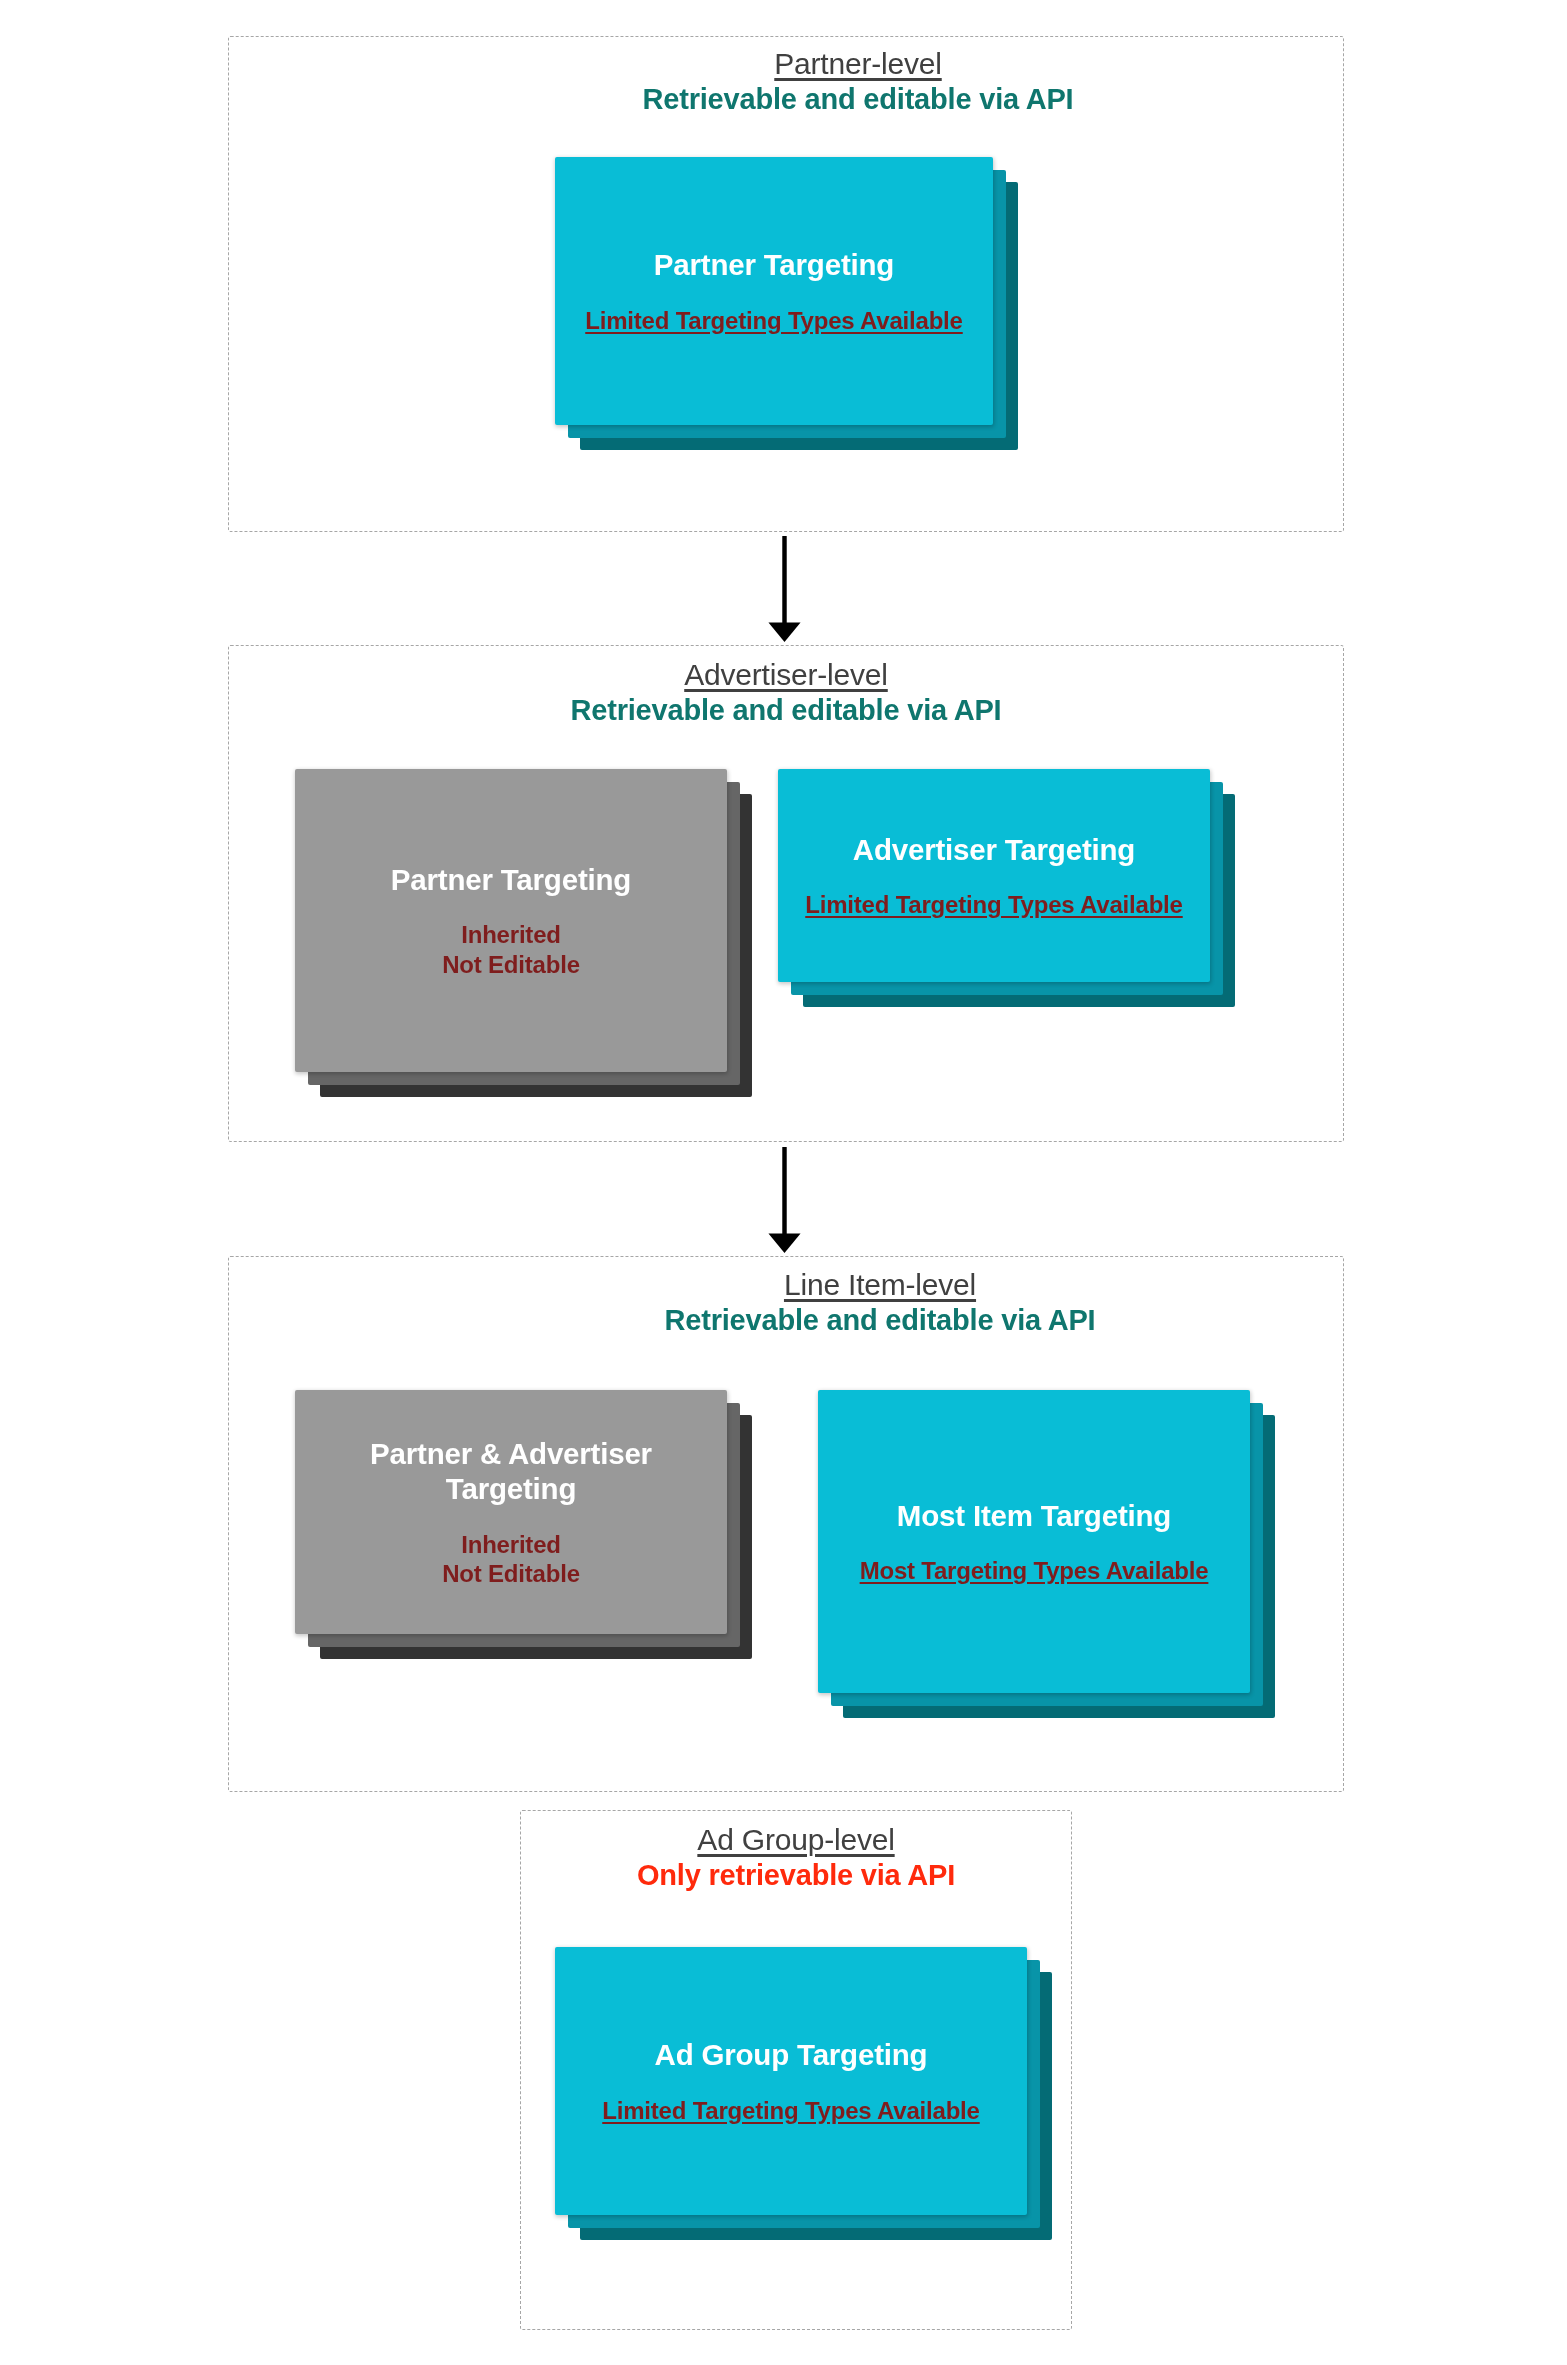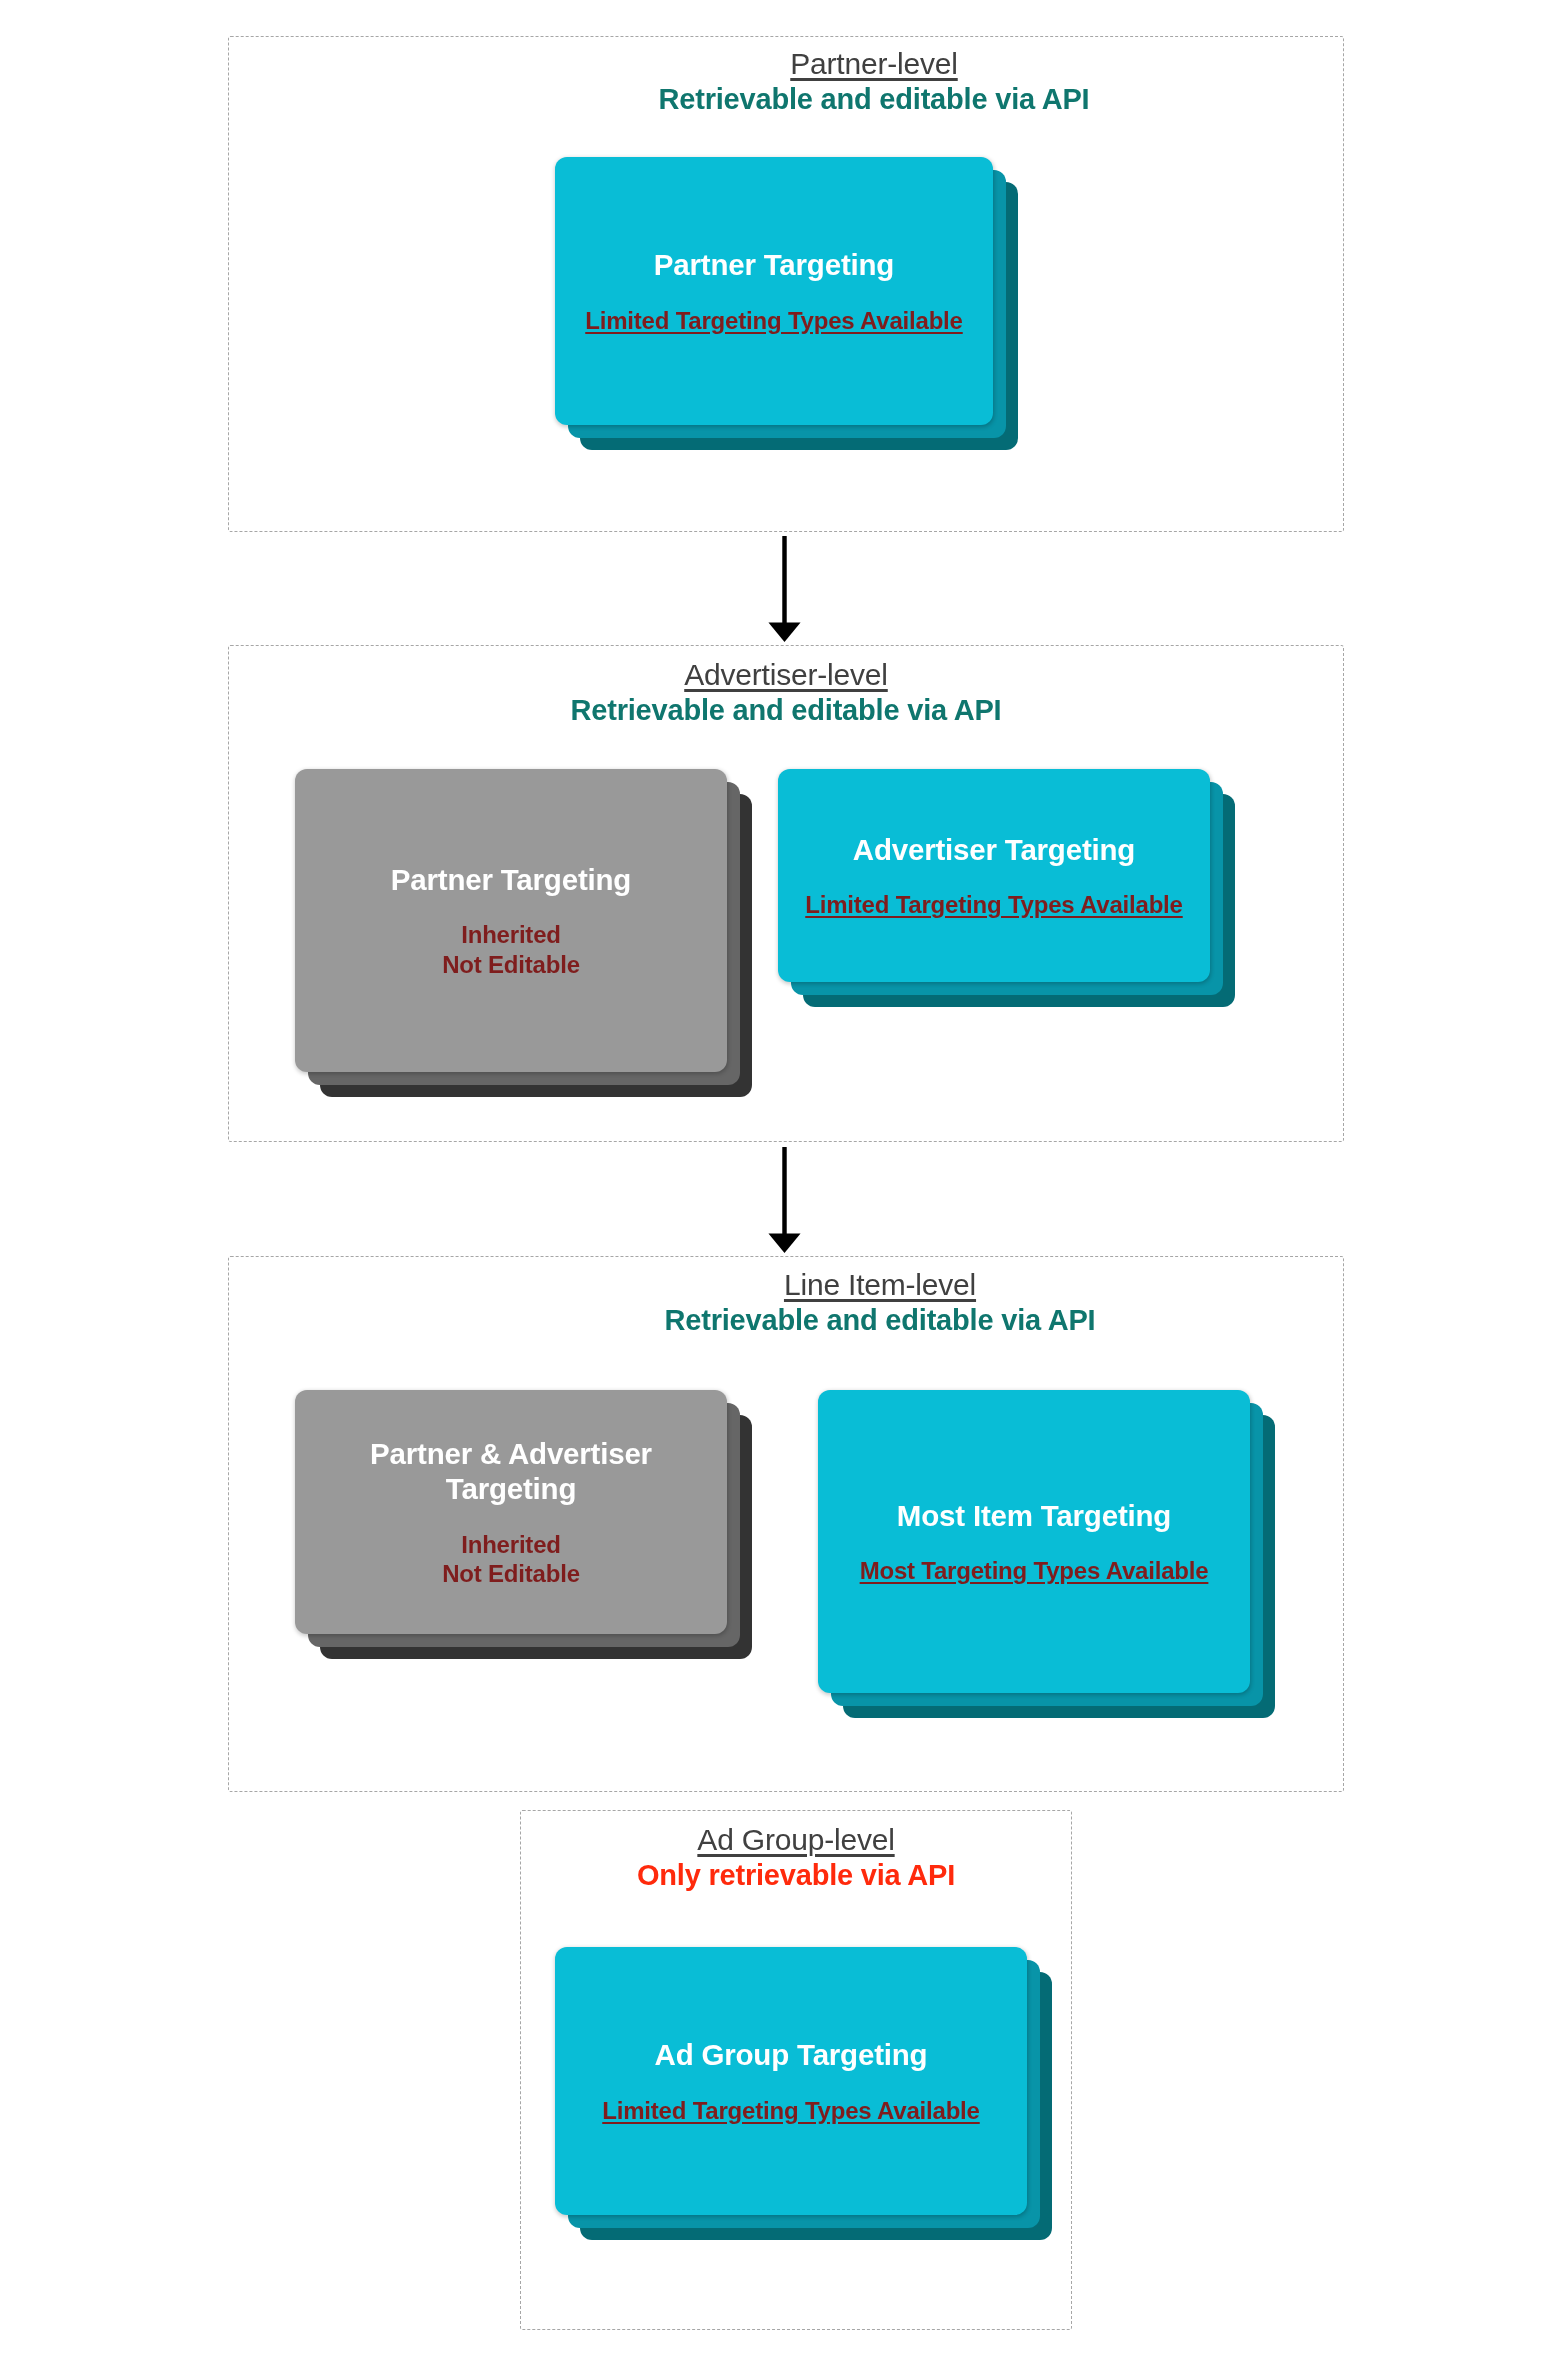--- a/index.html
+++ b/index.html
@@ -59,21 +59,21 @@
   .level-sub.alert {
     color: #FF2A0C;
   }
 
   
   .card-stack {
     position: absolute;
   }
   .card-layer {
     position: absolute;
-    border-radius: 12px;
+    border-radius: 2px;
   }
   .card-layer.back {
     left: 25px;
     top: 25px;
     right: -25px;
     bottom: -25px;
   }
   .card-layer.mid {
     left: 12.5px;
     top: 12.5px;
@@ -132,21 +132,21 @@
   }
   .connector svg { display: block; }
 </style>
 </head>
 <body>
 
 <div class="canvas">
 
   <div class="level-box" style="left:228px; top:36px; width:1116px; height:496px;"></div>
 
-  <div class="level-heading" style="left:240px; top:46px; width:1268px;">
+  <div class="level-heading" style="left:224px; top:46px; width:1268px;">
     <span class="level-title">Partner-level</span>
     <span class="level-sub">Retrievable and editable via API</span>
   </div>
 
   <div class="card-stack cyan" style="left:555px; top:157px; width:438px; height:268px;">
     <div class="card-layer back"></div>
     <div class="card-layer mid"></div>
     <div class="card-layer front">
       <div class="card-title">Partner Targeting</div>
       <div class="card-note underline">Limited Targeting Types Available</div>

